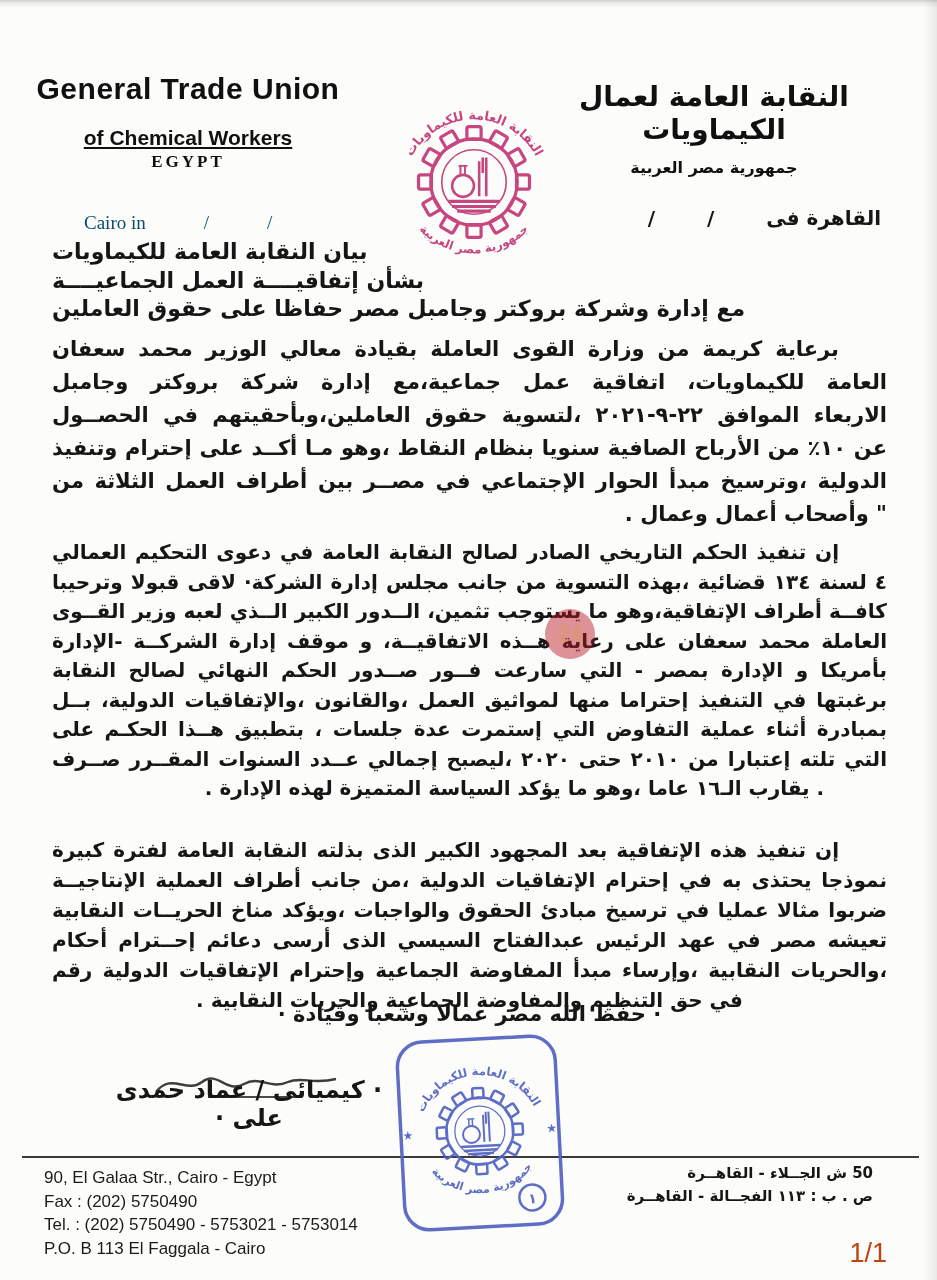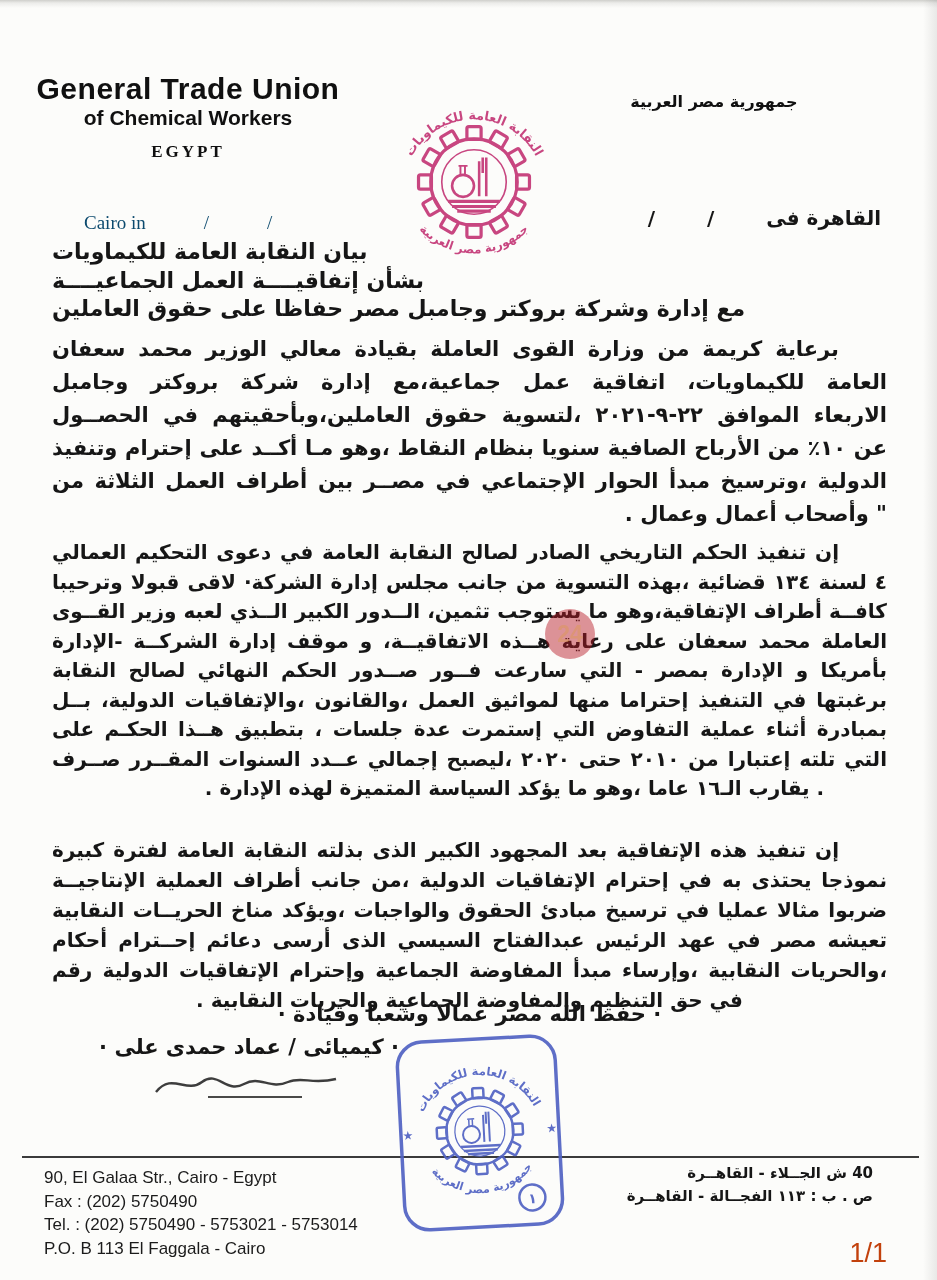--- a/index.html
+++ b/index.html
@@ -7,23 +7,23 @@
         font-family:"DejaVu Sans",sans-serif;color:#161616;}
   .edge-top{position:absolute;left:0;top:0;right:0;height:8px;
         background:linear-gradient(180deg,#cfcfcb 0,#ececea 3px,rgba(255,255,255,0) 8px);}
   .edge-right{position:absolute;top:0;right:0;bottom:0;width:16px;
         background:linear-gradient(270deg,rgba(60,60,60,.10),rgba(60,60,60,0) 14px);}
   .ar{direction:rtl;font-weight:bold;}
   
   .hdr-en{position:absolute;left:36px;top:72px;width:304px;text-align:center;
         font-family:"Liberation Sans",sans-serif;font-weight:bold;color:#101010;}
   .hdr-en .l1{font-size:30px;letter-spacing:.5px;}
-  .hdr-en .l2{font-size:21px;margin-top:0;}
+  .hdr-en .l2{font-size:21px;margin-top:20px;text-decoration:underline;}
   .hdr-en .l3{font-family:"Liberation Serif",serif;font-weight:bold;font-size:17px;
-        letter-spacing:3px;margin-top:12px;}
+        letter-spacing:3px;margin-top:2px;}
   .hdr-ar{position:absolute;right:38px;top:80px;width:370px;text-align:center;color:#101010;}
   .hdr-ar .l1{font-size:28px;}
   .hdr-ar .l2{font-size:16px;margin-top:12px;}
   .logo{position:absolute;left:381px;top:96px;color:#c84680;}
   
   .date-en{position:absolute;left:84px;top:212px;font-family:"Liberation Serif",serif;
         font-size:19px;color:#0c4a6e;display:flex;gap:58px;}
   .date-ar{position:absolute;right:56px;top:206px;font-size:20px;display:flex;gap:52px;align-items:center;}
   
   .tblock{position:absolute;left:52px;right:50px;}
@@ -34,21 +34,21 @@
   .p2{top:538px;font-size:20px;--lh:29.5px;}
   .p3{top:835px;font-size:20px;--lh:30px;}
   .line.end{text-align-last:right;}
   .line.center{text-align-last:center;}
   .line.indent{padding-right:48px;}
   .line.shift{padding-left:90px;}
   .closing{top:1002px;text-align:center;font-size:21px;}
   
   .sig-title{position:absolute;left:105px;top:1032px;width:292px;font-size:21px;text-align:center;}
   .sig-scrawl{position:absolute;left:150px;top:1064px;}
-  .sig-name{position:absolute;left:88px;top:1035px;width:322px;font-size:21px;text-align:center;}
+  .sig-name{position:absolute;left:88px;top:1076px;width:322px;font-size:24px;text-align:center;}
   
   .stamp{position:absolute;left:396px;top:1034px;color:#5163c3;transform:rotate(-3deg);opacity:.92;z-index:3;}
   .wm{position:absolute;left:545px;top:606px;height:56px;display:flex;direction:rtl;
         align-items:center;gap:8px;opacity:.55;z-index:2;}
   .wm-text{font-size:42px;font-weight:bold;color:rgba(70,70,70,.75);letter-spacing:1px;}
   .wm-badge{width:50px;height:50px;border-radius:50%;background:rgba(183,26,38,.85);color:#c2410c;
         display:flex;align-items:center;justify-content:center;font-size:23px;font-weight:bold;
         font-family:"Liberation Sans",sans-serif;}
   
   .divider{position:absolute;left:22px;right:18px;top:1156px;border-top:2px solid #3b3b3b;z-index:1;}
@@ -105,20 +105,21 @@
     <path id="arcBotL" d="M -77,-4 A 77,77 0 0 0 77,-4" fill="none"></path>
     <text font-size="13" fill="currentColor" direction="rtl">
       <textPath href="#arcTopL" startOffset="50%" text-anchor="middle">النقابة العامة للكيماويات</textPath>
     </text>
     <text font-size="12" fill="currentColor" direction="rtl">
       <textPath href="#arcBotL" startOffset="50%" text-anchor="middle">جمهورية مصر العربية</textPath>
     </text>
   </svg>
 
   <div class="hdr-ar ar">
+    <div class="l1">النقابة العامة لعمال الكيماويات</div>
     <div class="l2">جمهورية مصر العربية</div>
   </div>
 
   <div class="date-en">
     <span>Cairo in</span>
     <span>/</span>
     <span>/</span>
   </div>
   <div class="date-ar ar">
     <span>القاهرة فى</span>
@@ -194,18 +195,18 @@
   </div>
 
   <div class="divider"></div>
   <div class="ftr-en">
     <div>90, El Galaa Str., Cairo - Egypt</div>
     <div>Fax : (202) 5750490</div>
     <div>Tel. : (202) 5750490 - 5753021 - 5753014</div>
     <div>P.O. B 113 El Faggala - Cairo</div>
   </div>
   <div class="ftr-ar ar">
-    <div>40 ش الجــلاء - القاهــرة</div>
+    <div>50 ش الجــلاء - القاهــرة</div>
     <div>ص . ب : ١١٣ الفجــالة - القاهــرة</div>
   </div>
 
   <div class="pagenum">1/1</div>
 </div>
 
 </body></html>

